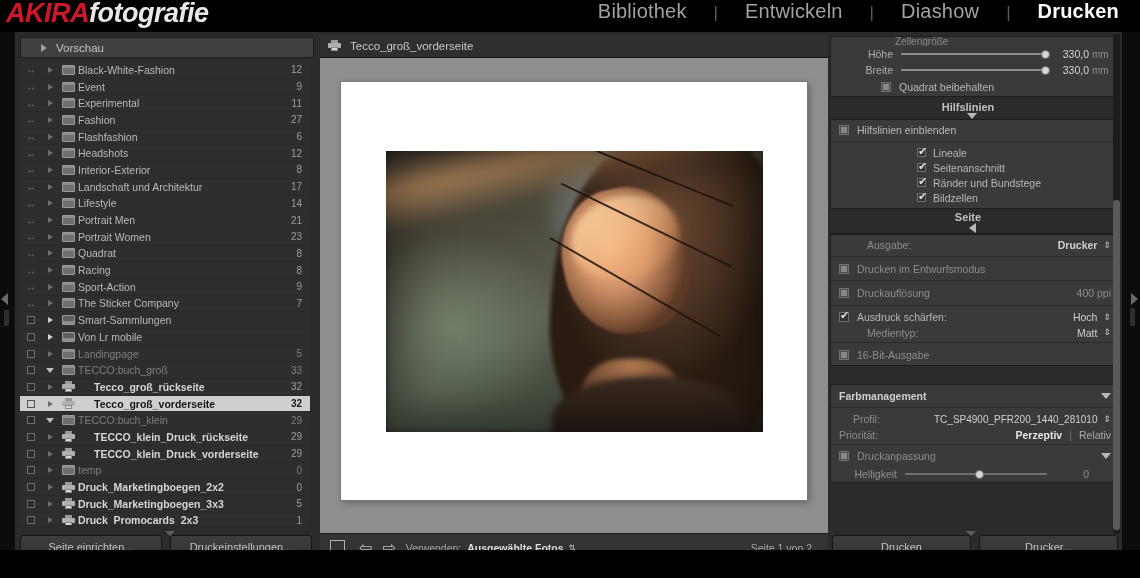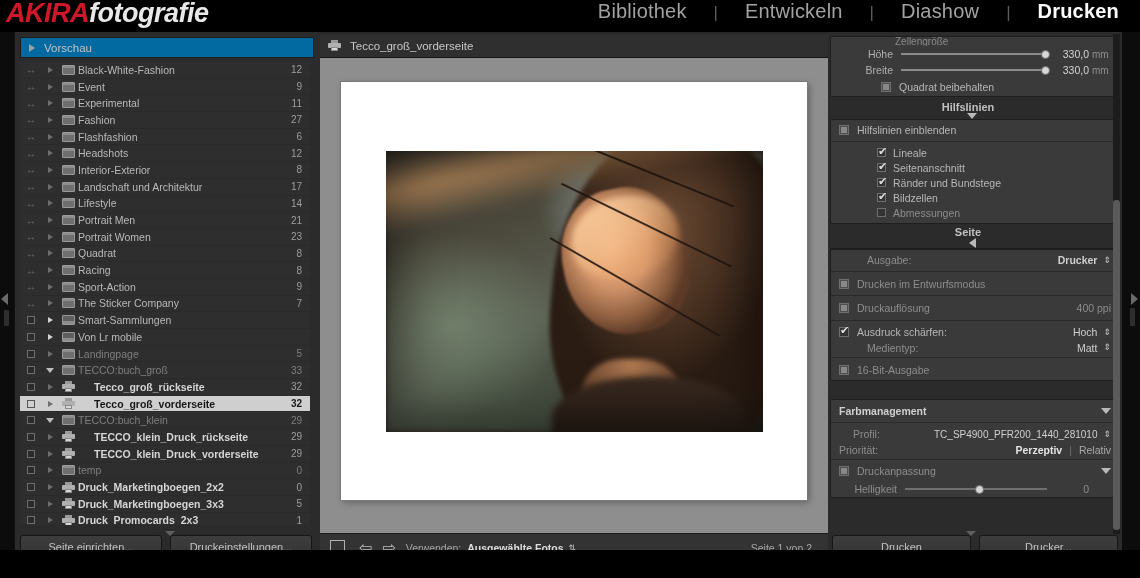--- a/index.html
+++ b/index.html
@@ -26,22 +26,22 @@
   #leftpanel { position: absolute; left: 0; top: 32px; width: 320px; height: 518px; background: #1c1c1c; }
   #leftedge { position: absolute; left: 0; top: 32px; width: 14px; height: 518px; background: #0c0c0c; }
   #leftedge .grip { position: absolute; left: 4px; top: 278px; width: 5px; height: 16px;
                     background: #2e2e2e; border-radius: 1px; }
   #lefttri { position: absolute; left: 1px; top: 293px; width: 0; height: 0;
              border-top: 6px solid transparent; border-bottom: 6px solid transparent;
              border-right: 7px solid #6a6a6a; }
   #leftinner { position: absolute; left: 14px; top: 32px; width: 306px; height: 518px;
                background: #2b2b2b; border-left: 1px solid #111; }
   #previewhead { position: absolute; left: 20px; top: 37px; width: 294px; height: 21px;
-                 background: #0369a1; border: 1px solid #1d1d1d; display: flex;
-                 align-items: center; padding-left: 8px; }
+                 background: #404040; border: 1px solid #1d1d1d; display: flex;
+                 align-items: center; padding-left: 20px; }
   #previewhead .tri { width:0;height:0;border-top:4px solid transparent;border-bottom:4px solid transparent;
                       border-left:6px solid #a0a0a0; margin-right:9px; }
   #previewhead .lbl { font-size:11.5px; color:#c2c2c2; }
 
   #colllist { position: absolute; left: 20px; top: 62px; width: 290px; height: 463px;
               overflow: hidden; background: #2e2e2e; }
   .crow { position: relative; height: 16.7px; display: flex; align-items: center;
           border-bottom: 1px solid #2a2a2a; font-size: 10.5px; color: #b9b9b9; }
   .crow.selected { background: #cfcfcf; color: #1b1b1b; }
   .crow.selected .cname { color: #171717; font-weight: bold; }
@@ -154,21 +154,21 @@
   .srow .unit { width: 22px; text-align: left; color: #8d8d8d; font-size: 10px; padding-left: 3px; }
   .chk { width: 10px; height: 10px; border: 1px solid #6f6f6f; background: #333; margin-right: 8px;
          display: inline-block; position: relative; flex: none; }
   .chk.on::after { content: "✔"; position: absolute; left: 0px; top: -4px; font-size: 11px; color: #dcdcdc; }
   .chk.half { background: #4f4f4f; }
   .chk.half::after { content:""; position:absolute; left:1px; top:1px; width:6px; height:6px; background:#888; }
   .crow2 { display: flex; align-items: center; height: 17px; padding: 0 8px; font-size: 10.5px; color: #b7b7b7; }
   .crow2 .rt { margin-left: auto; color: #cfcfcf; }
   .crow2 .dim { color: #8d8d8d; }
   .divline { height: 1px; background: #2a2a2a; margin: 1px 0; }
-  .sublist { padding: 2px 0 3px 0; }
+  .sublist { padding: 2px 0 3px 0; margin-left: 40px; }
   .subrow { display: flex; align-items: center; height: 15px; padding-left: 46px; font-size: 10.5px; color: #b7b7b7; }
   .subrow .chk { width: 9px; height: 9px; margin-right: 7px; }
   .spinicon { color: #c7c7c7; font-size: 9px; margin-left: 6px; line-height: 1; }
   .sectbar { height: 18px; display:flex; align-items:center; justify-content:flex-end; padding-right:6px;
              background:#2b2b2b;flex-direction:column; }
   .sectbar .t { font-size: 11px; color: #c0c0c0; font-weight: bold; margin-right: 8px; }
   .hdrline { height:1px; background:#1e1e1e; }
 
   #rbtns { position: absolute; left: 832px; top: 535px; width: 286px; height: 26px; display: flex; gap: 8px; }
   #topdrop { position: absolute; left: 966px; top: 531px; width: 0; height: 0;
@@ -670,24 +670,20 @@
           <span>Seitenanschnitt</span>
         </div>
         <div class="subrow">
           <span class="chk on"></span>
           <span>Ränder und Bundstege</span>
         </div>
         <div class="subrow">
           <span class="chk on"></span>
           <span>Bildzellen</span>
         </div>
-        <div class="subrow">
-          <span class="chk"></span>
-          <span class="dimlbl" style="color:#8d8d8d">Abmessungen</span>
-        </div>
       </div>
     </div>
 
     <div class="sectbar" style="height:20px;">
       <span class="t">Seite</span>
       <span class="caret-l"></span>
     </div>
     <div class="hdrline"></div>
 
     <div class="sect">

